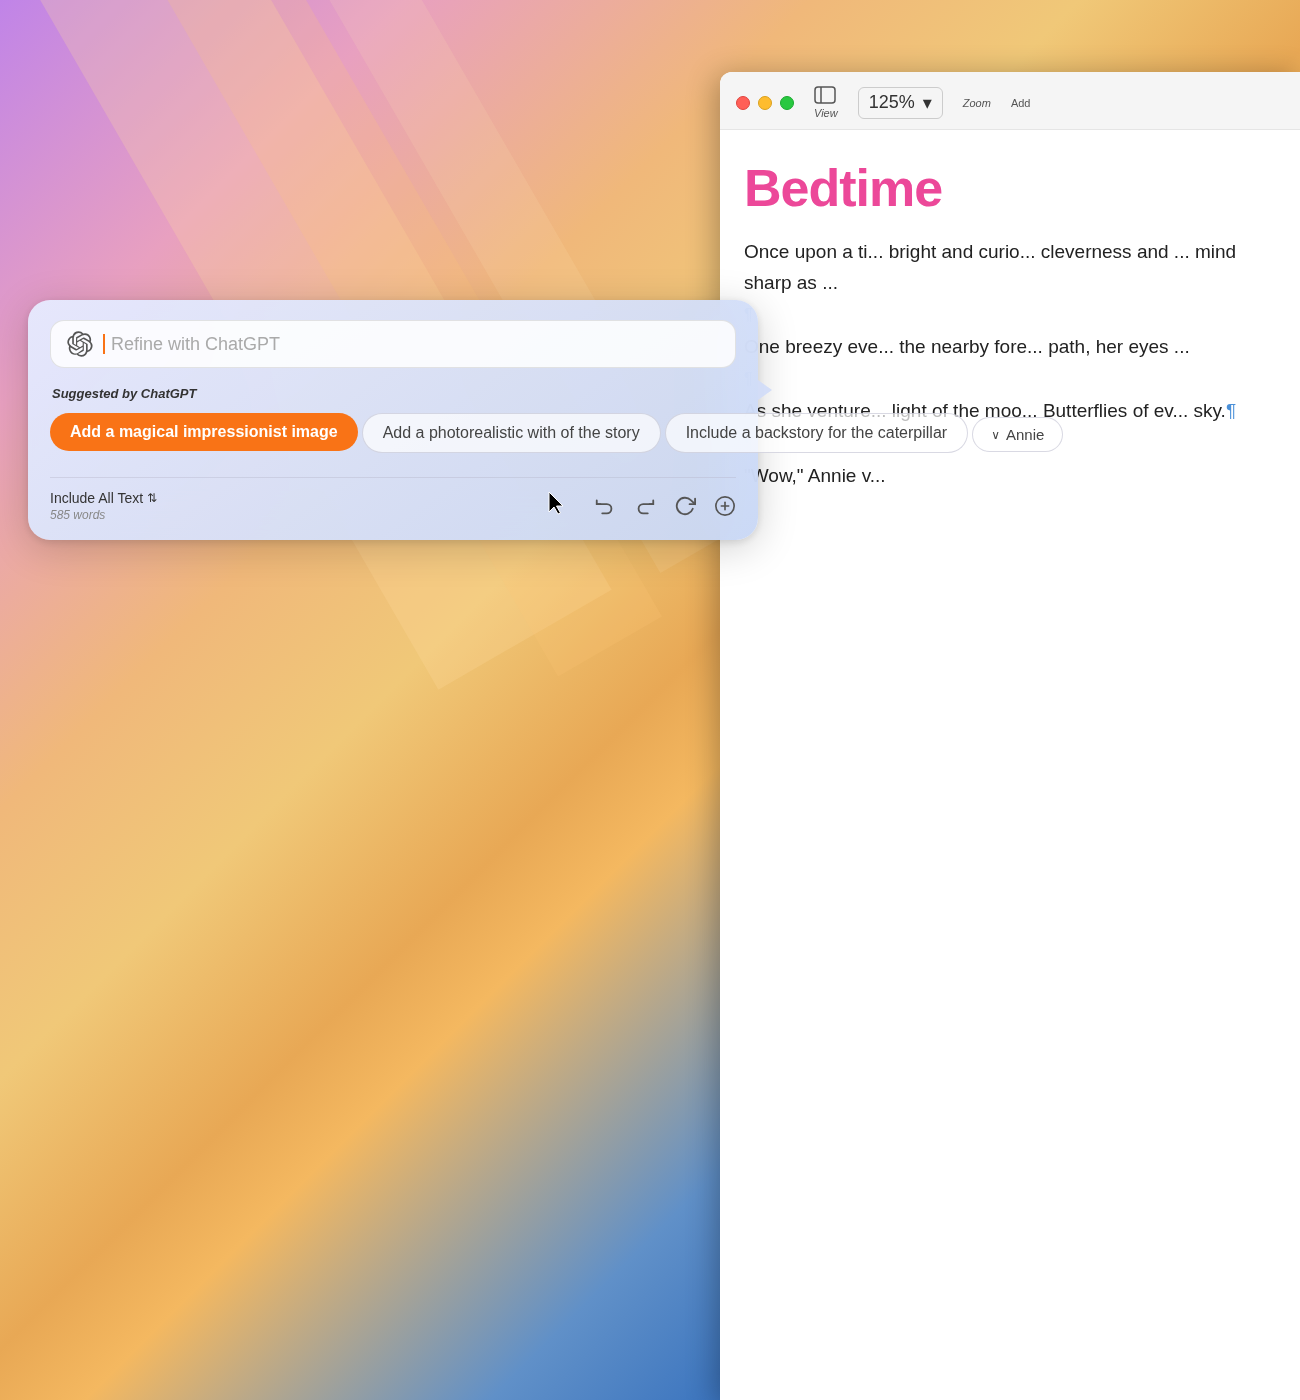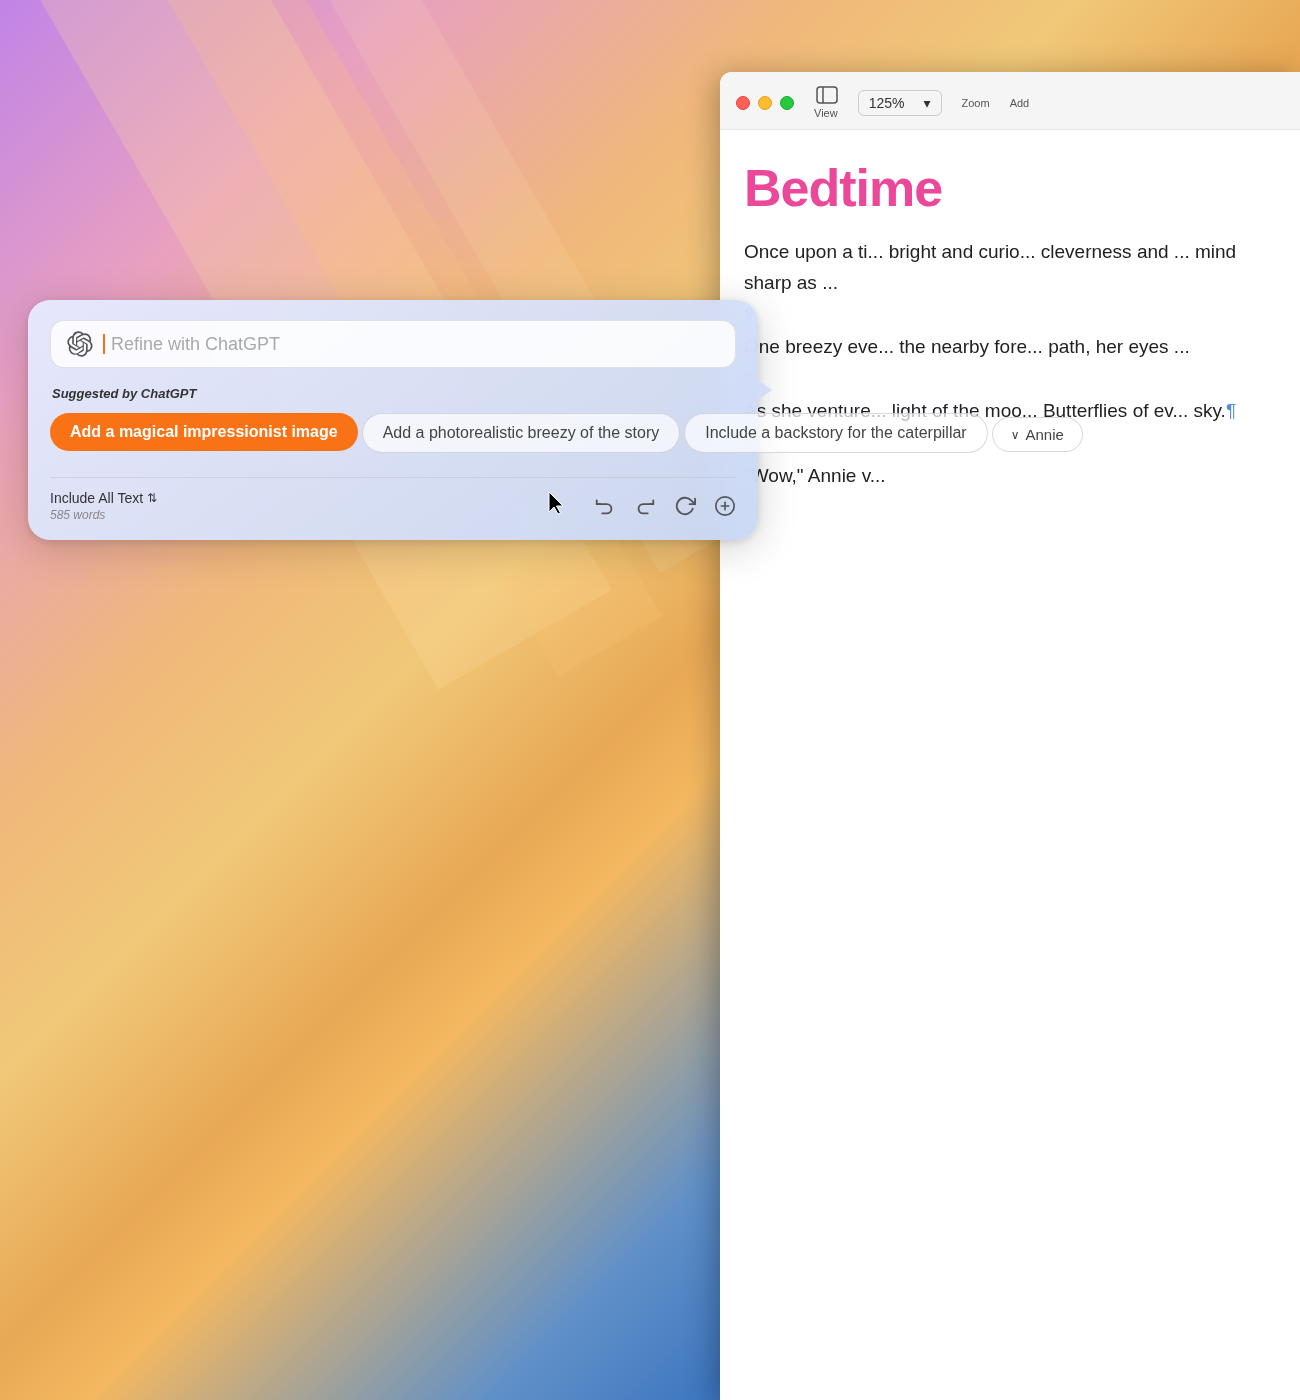--- a/index.html
+++ b/index.html
@@ -97,44 +97,45 @@
       height: 14px;
       border-radius: 50%;
     }
     .tl-red { background: #ff5f57; border: 0.5px solid #e0443e; }
     .tl-yellow { background: #febc2e; border: 0.5px solid #d9a01e; }
     .tl-green { background: #28c840; border: 0.5px solid #1aaa2f; }
 
     .toolbar-item {
       display: flex;
       flex-direction: column;
-      align-items: flex-end;
+      align-items: flex-start;
       gap: 3px;
       cursor: pointer;
+      font-style: italic;
     }
 
     .toolbar-icon {
       width: 22px;
       height: 18px;
       color: #555;
     }
 
     .toolbar-label {
       font-size: 11px;
       color: #555;
     }
 
     .zoom-control {
       display: flex;
-      align-items: flex-end;
-      gap: 19px;
+      align-items: flex-start;
+      gap: 8px;
       border: 1px solid #ccc;
       border-radius: 6px;
       padding: 4px 10px;
-      font-size: 14px;
+      font-size: 18px;
       color: #333;
       cursor: pointer;
     }
 
     .window-content {
       padding: 30px 24px;
       overflow: hidden;
     }
 
     .doc-title {
@@ -414,21 +415,21 @@
     </div>
   </div>
 
   <div class="suggested-label">Suggested by ChatGPT</div>
 
   <div class="suggestions-list">
     <div>
       <button class="suggestion-btn active">Add a magical impressionist image</button>
     </div>
     <div>
-      <button class="suggestion-btn inactive">Add a photorealistic breezy of the story</button>
+      <button class="suggestion-btn inactive">Add a photorealistic with of the story</button>
     </div>
     <div>
       <button class="suggestion-btn inactive">Include a backstory for the caterpillar</button>
     </div>
     <div>
       <button class="more-btn">
         <span class="chevron-icon">∨</span>
         <span>Annie</span>
       </button>
     </div>

